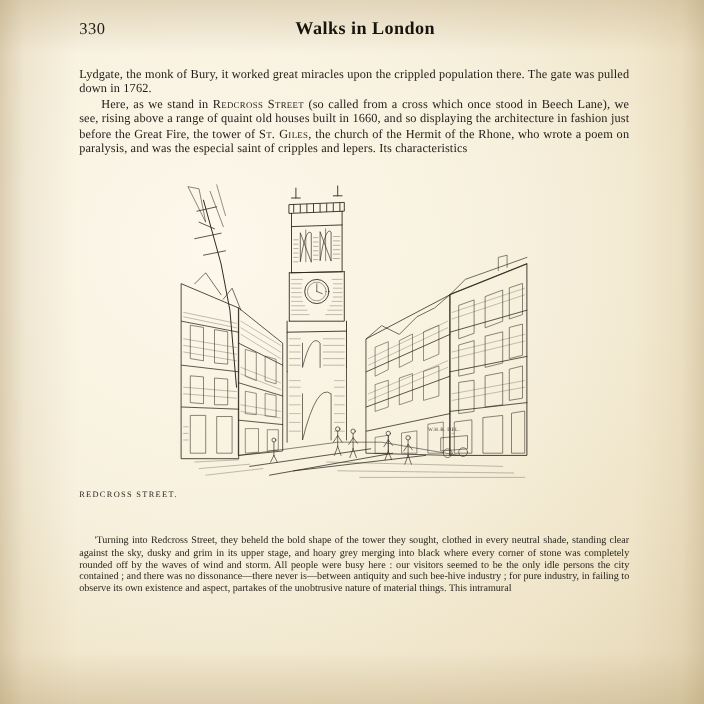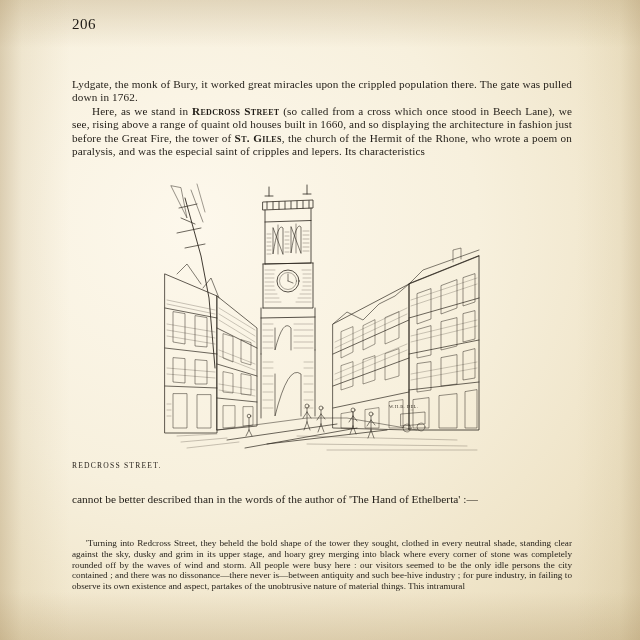--- a/index.html
+++ b/index.html
@@ -55,35 +55,35 @@
   .head-title {
     flex: 1;
     text-align: center;
     font-weight: bold;
     font-size: 16.5px;
     letter-spacing: 0.4px;
     color: #17130e;
     margin-left: -40px;
   }
   .body-text {
-    margin-top: 28px;
+    margin-top: 12px;
     font-size: 11.2px;
     line-height: 13.4px;
     text-align: justify;
     color: #201c16;
     letter-spacing: 0.12px;
   }
   .body-text p {
     margin: 0;
   }
   .body-text p.indent {
     text-indent: 20px;
   }
   .sc {
-    font-weight: bold;
+    font-weight: normal;
     font-variant: small-caps;
     letter-spacing: 0.3px;
   }
   .figure {
     margin-top: 20px;
     text-align: center;
   }
   .figure svg {
     display: block;
     margin: 0 auto;
@@ -119,21 +119,22 @@
     fill: #3a332a;
   }
 </style>
 </head>
 <body>
 
 <div class="page">
   <div class="content">
 
     <div class="running-head">
-      <div class="folio">206</div>
+      <div class="folio">330</div>
+      <div class="head-title">Walks in London</div>
     </div>
 
     <div class="body-text">
       <p>Lydgate, the monk of Bury, it worked great miracles upon the crippled population there.   The gate was pulled down in 1762.</p>
       <p class="indent"><span>Here, as we stand in </span><span class="sc">Redcross Street</span><span> (so called from a cross which once stood in Beech Lane), we see, rising above a range of quaint old houses built in 1660, and so displaying the architecture in fashion just before the Great Fire, the tower of </span><span class="sc">St. Giles</span><span>, the church of the Hermit of the Rhone, who wrote a poem on paralysis, and was the especial saint of cripples and lepers.   Its characteristics</span></p>
     </div>
 
     <div class="figure">
       <svg width="330" height="275" viewBox="0 0 330 275">
         <defs>
@@ -297,20 +298,19 @@
             <path d="M244 236 L268 234 L268 246 L244 248 Z" stroke-width="0.5"></path>
             <circle cx="250" cy="250" r="4" stroke-width="0.5"></circle>
             <circle cx="264" cy="249" r="4" stroke-width="0.5"></circle>
           </g>
         </g>
         <text class="artist-sig" x="232" y="230">W.H.B. DEL.</text>
       </svg>
       <div class="fig-caption">REDCROSS STREET.</div>
     </div>
 
-    <div class="after-figure">cannot be better described than in the words of the author of 'The Hand of Ethelberta' :—</div>
 
     <div class="quote">
       <p>'Turning into Redcross Street, they beheld the bold shape of the tower they sought, clothed in every neutral shade, standing clear against the sky, dusky and grim in its upper stage, and hoary grey merging into black where every corner of stone was completely rounded off by the waves of wind and storm.  All people were busy here : our visitors seemed to be the only idle persons the city contained ; and there was no dissonance—there never is—between antiquity and such bee-hive industry ; for pure industry, in failing to observe its own existence and aspect, partakes of the unobtrusive nature of material things.  This intramural</p>
     </div>
 
   </div>
 </div>
 
 </body></html>

